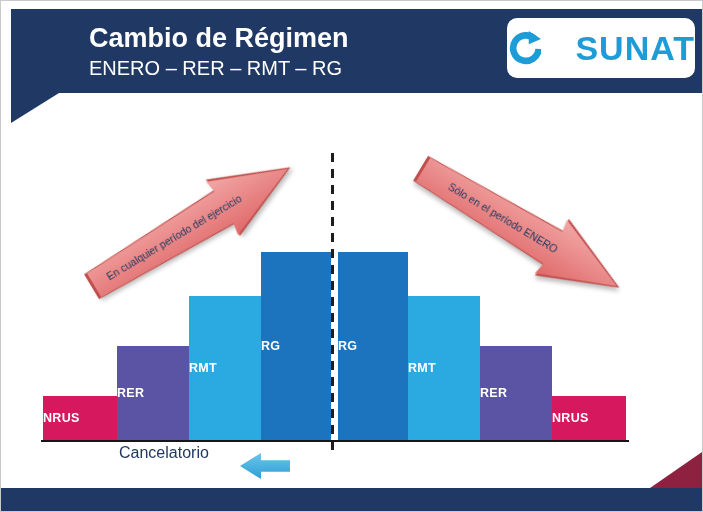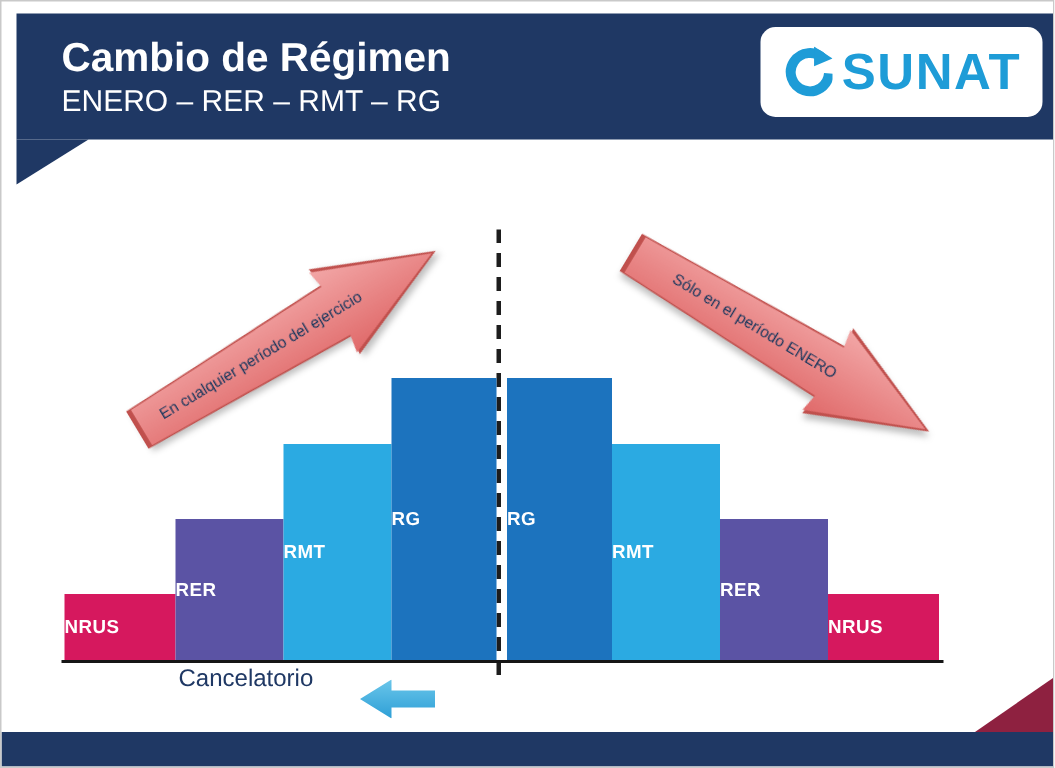--- a/index.html
+++ b/index.html
@@ -7,31 +7,31 @@
     position:relative;width:703px;height:512px;background:#fff;
     border:1px solid #c9c9c9;box-sizing:border-box;overflow:hidden;
     font-family:"Liberation Sans",sans-serif;
   }
 
   
   .header{
     position:absolute;left:10px;top:8px;right:0;height:84px;
     background:var(--navy);display:flex;align-items:flex-start;
   }
-  .header-text{padding:14px 0 0 30px;}
+  .header-text{padding:14px 0 0 30px;margin-left:48px;}
   .title{color:#fff;font-weight:bold;font-size:27px;line-height:1.15;}
   .subtitle{color:#fff;font-size:20px;line-height:1.25;margin-top:2px;}
   .header-tail{
     position:absolute;left:10px;top:92px;width:0;height:0;
     border-top:30px solid var(--navy);border-right:48px solid transparent;
   }
   .logo-box{
     position:absolute;right:7px;top:9px;width:188px;height:60px;
     background:#fff;border-radius:10px;display:flex;align-items:center;
-    justify-content:center;gap:6px;color:var(--logo);
+    justify-content:space-between;gap:6px;color:var(--logo);
   }
   .logo-icon{display:flex;align-items:center;}
   .logo-text{font-weight:bold;font-size:34px;letter-spacing:1px;}
 
   
   .bar{
     position:absolute;display:flex;align-items:center;
     color:#fff;font-weight:bold;font-size:12.5px;letter-spacing:.3px;
   }
   .b1{left:42px;top:395px;width:74px;height:44px;background:var(--nrus);}

